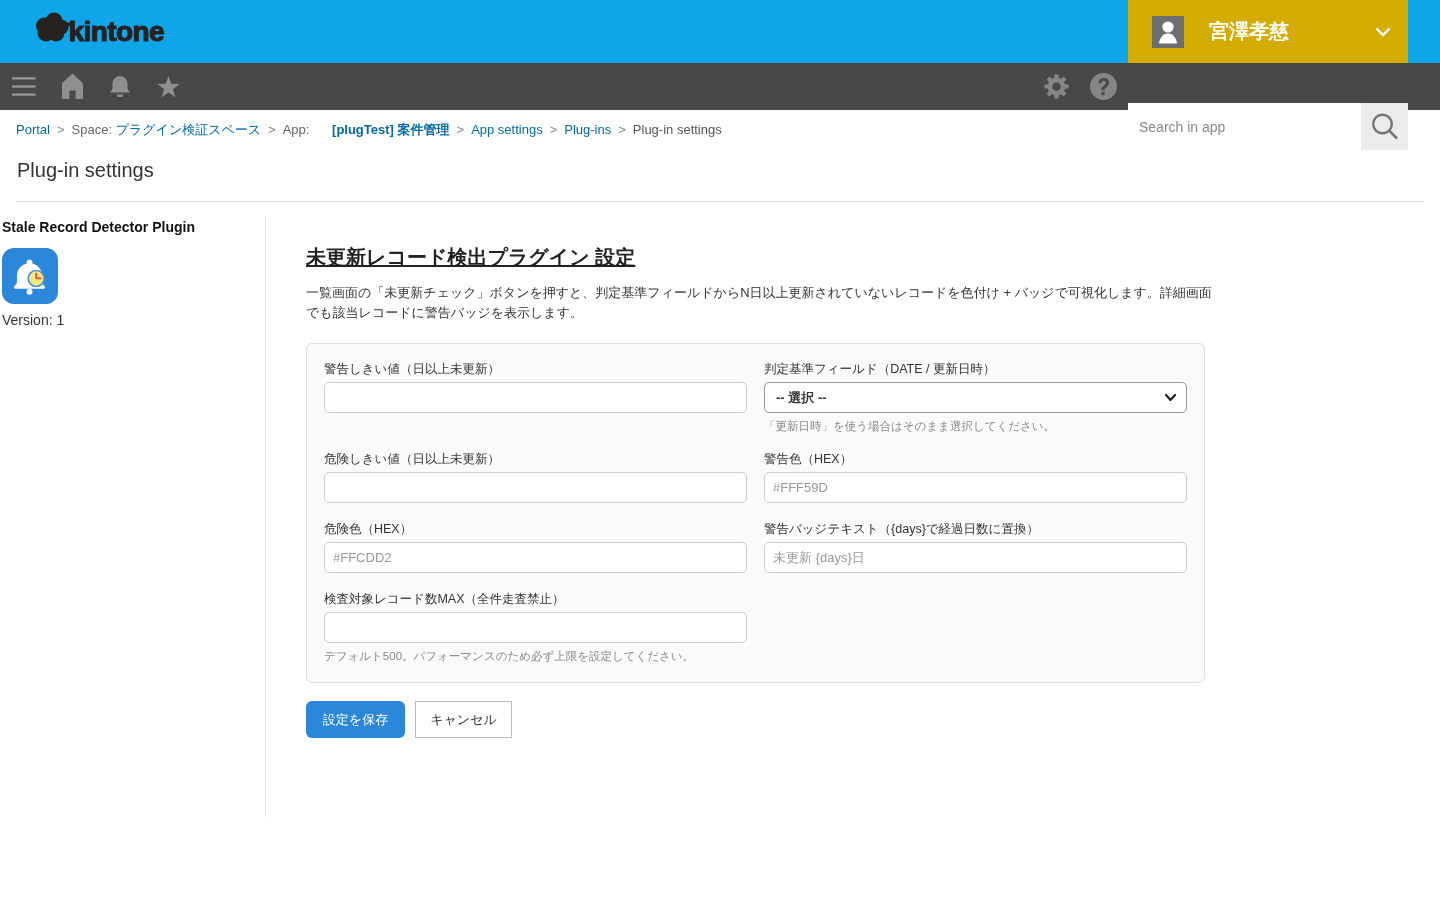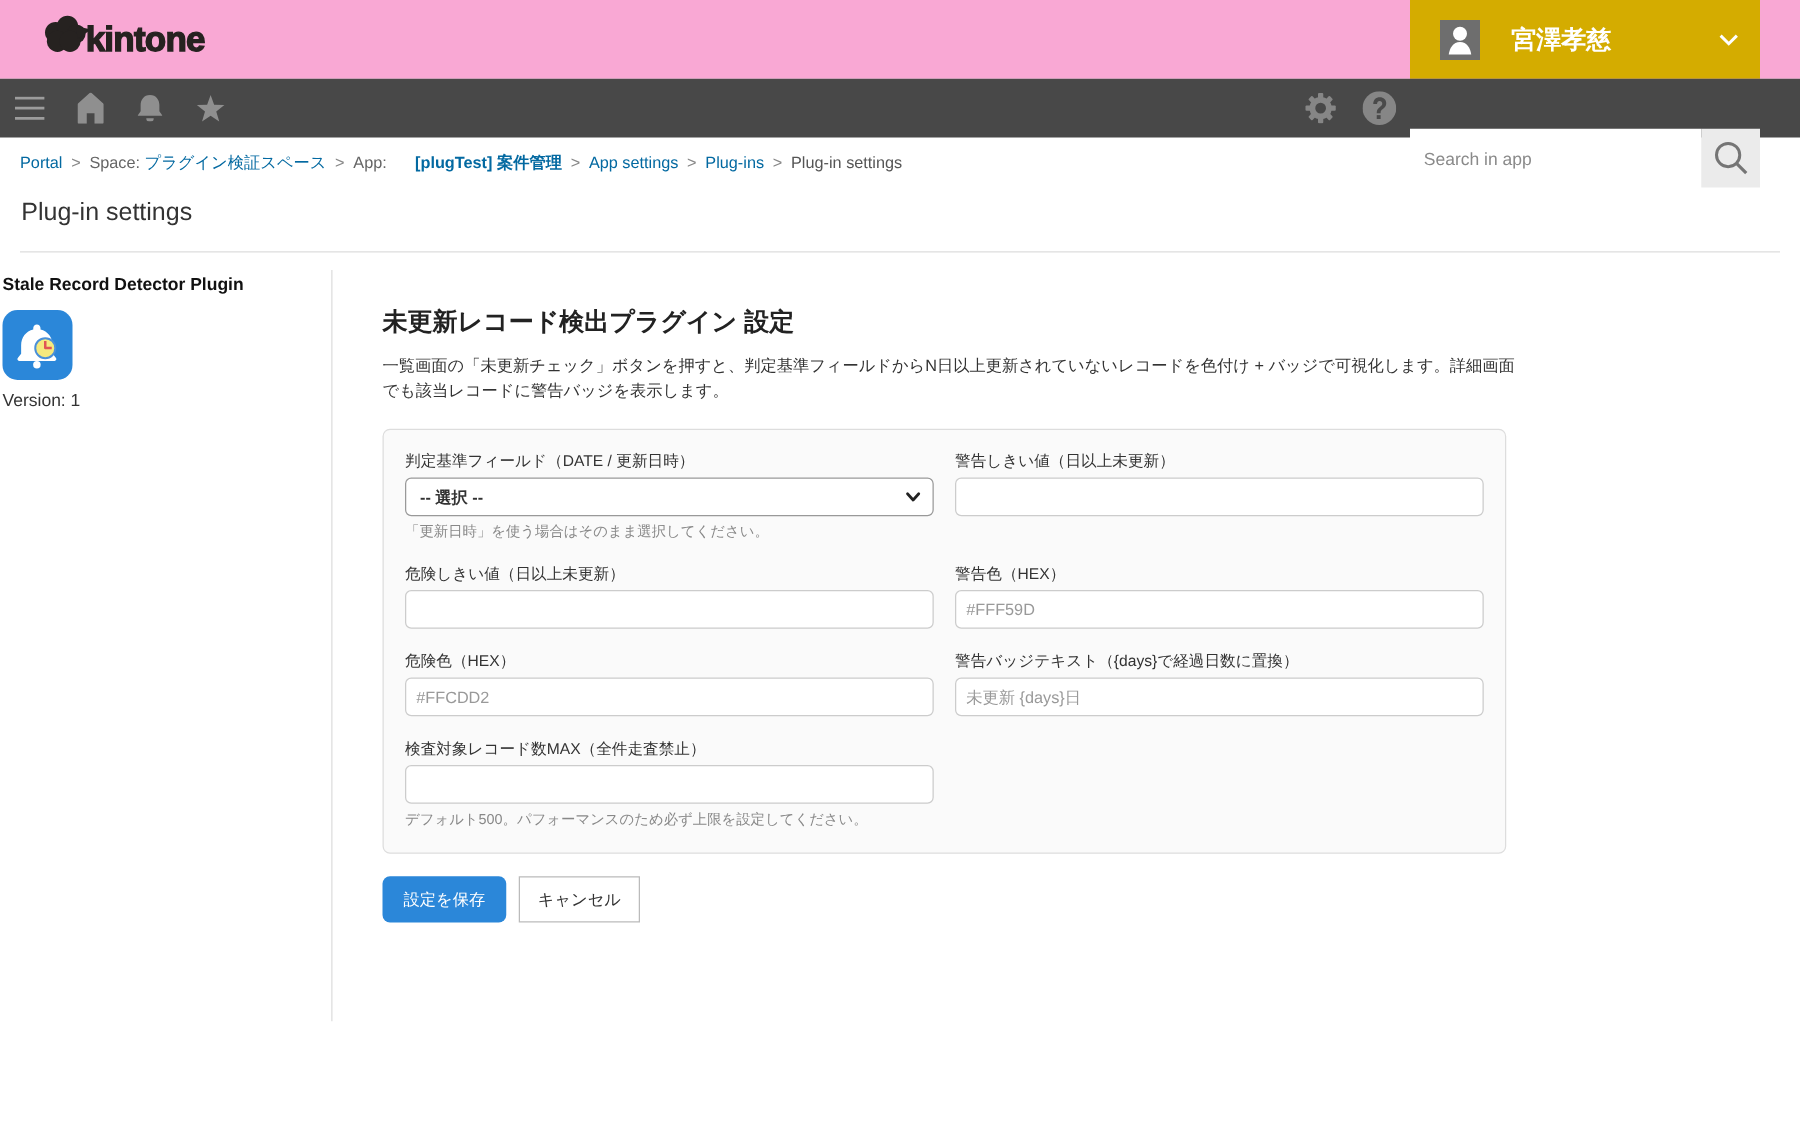--- a/index.html
+++ b/index.html
@@ -7,21 +7,21 @@
   html, body { width: 1440px; height: 900px; }
   body {
     font-family: "Liberation Sans", sans-serif;
     background: #fff;
     color: #333;
     position: relative;
   }
   
   .header {
     height: 63px;
-    background: #f9a8d4;
+    background: #0ea5e9;
     position: relative;
   }
   .logo {
     position: absolute;
     left: 34px;
     top: 0;
     height: 63px;
     display: flex;
     align-items: center;
   }
@@ -166,20 +166,21 @@
   }
   .main {
     flex: 1;
     padding-left: 40px;
   }
   .main h3 {
     font-size: 20px;
     font-weight: bold;
     color: #222;
     margin-top: 27px;
+    text-decoration: underline;
   }
   .desc {
     font-size: 13px;
     line-height: 20px;
     color: #333;
     margin-top: 12px;
     width: 930px;
   }
   .panel {
     width: 899px;
@@ -375,34 +376,34 @@
       </svg>
     </div>
     <div class="ver">Version: 1</div>
   </div>
   <div class="divider"></div>
   <div class="main">
     <h3>未更新レコード検出プラグイン 設定</h3>
     <div class="desc">一覧画面の「未更新チェック」ボタンを押すと、判定基準フィールドからN日以上更新されていないレコードを色付け + バッジで可視化します。詳細画面<br>でも該当レコードに警告バッジを表示します。</div>
     <div class="panel">
       <div class="field">
+        <label>警告しきい値（日以上未更新）</label>
+        <input type="text" style="">
+      </div>
+      <div class="field">
         <label>判定基準フィールド（DATE / 更新日時）</label>
         <div class="selwrap">
           <select><option>-- 選択 --</option></select>
           <svg class="selchev" width="13" height="13" viewBox="0 0 13 13">
               <path d="M2 4 L6.5 9 L11 4" fill="none" stroke="#222" stroke-width="2.2" stroke-linecap="round" stroke-linejoin="round"></path>
             </svg>
         </div>
         <div class="help">「更新日時」を使う場合はそのまま選択してください。</div>
       </div>
       <div class="field">
-        <label>警告しきい値（日以上未更新）</label>
-        <input type="text" style="">
-      </div>
-      <div class="field">
         <label>危険しきい値（日以上未更新）</label>
         <input type="text" style="">
       </div>
       <div class="field">
         <label>警告色（HEX）</label>
         <input type="text" placeholder="#FFF59D" style="">
       </div>
       <div class="field">
         <label>危険色（HEX）</label>
         <input type="text" placeholder="#FFCDD2" style="">

